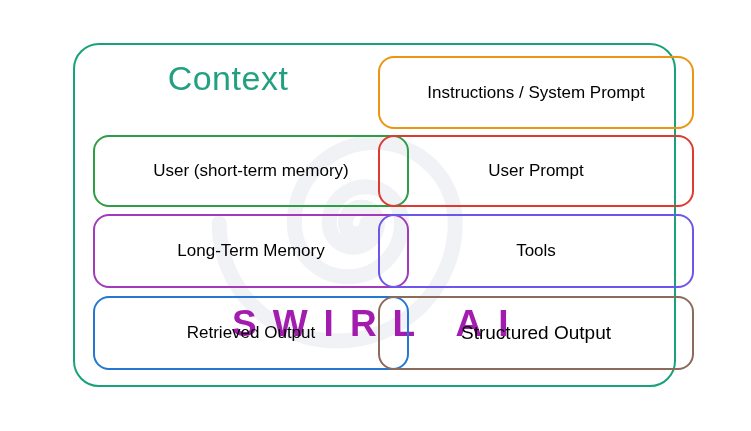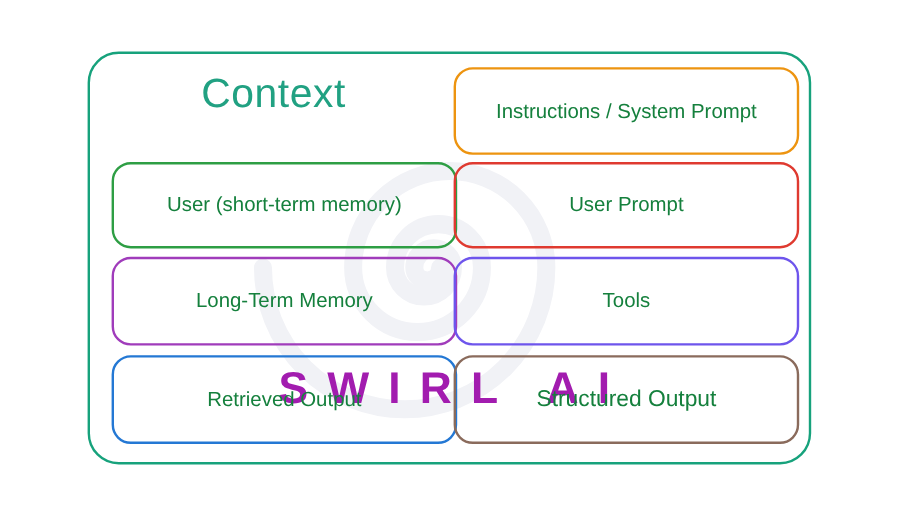--- a/index.html
+++ b/index.html
@@ -62,32 +62,32 @@
     width: 270px;
     text-align: center;
     font-size: 34px;
     font-weight: 400;
     color: #21a182;
     letter-spacing: 0.5px;
   }
 
   .cbox {
     position: absolute;
-    width: 288px;
+    width: 316px;
     height: 72px;
     box-sizing: border-box;
     border: 2.5px solid #999;
     border-radius: 16px;
     background: transparent;
     display: flex;
     align-items: center;
     justify-content: center;
     text-align: center;
     font-size: 17px;
-    color: #15803d;
+    color: #000000;
   }
 
   .b-instructions { left: 378px; top: 56px;  height: 73px; }
   .b-state        { left: 93px;  top: 135px; }
   .b-user         { left: 378px; top: 135px; }
   .b-ltm          { left: 93px;  top: 214px; height: 74px; }
   .b-tools        { left: 378px; top: 214px; height: 74px; }
   .b-retrieved    { left: 93px;  top: 296px; height: 74px; }
   .b-structured   { left: 378px; top: 296px; height: 74px; font-size: 19px; }
 </style>

